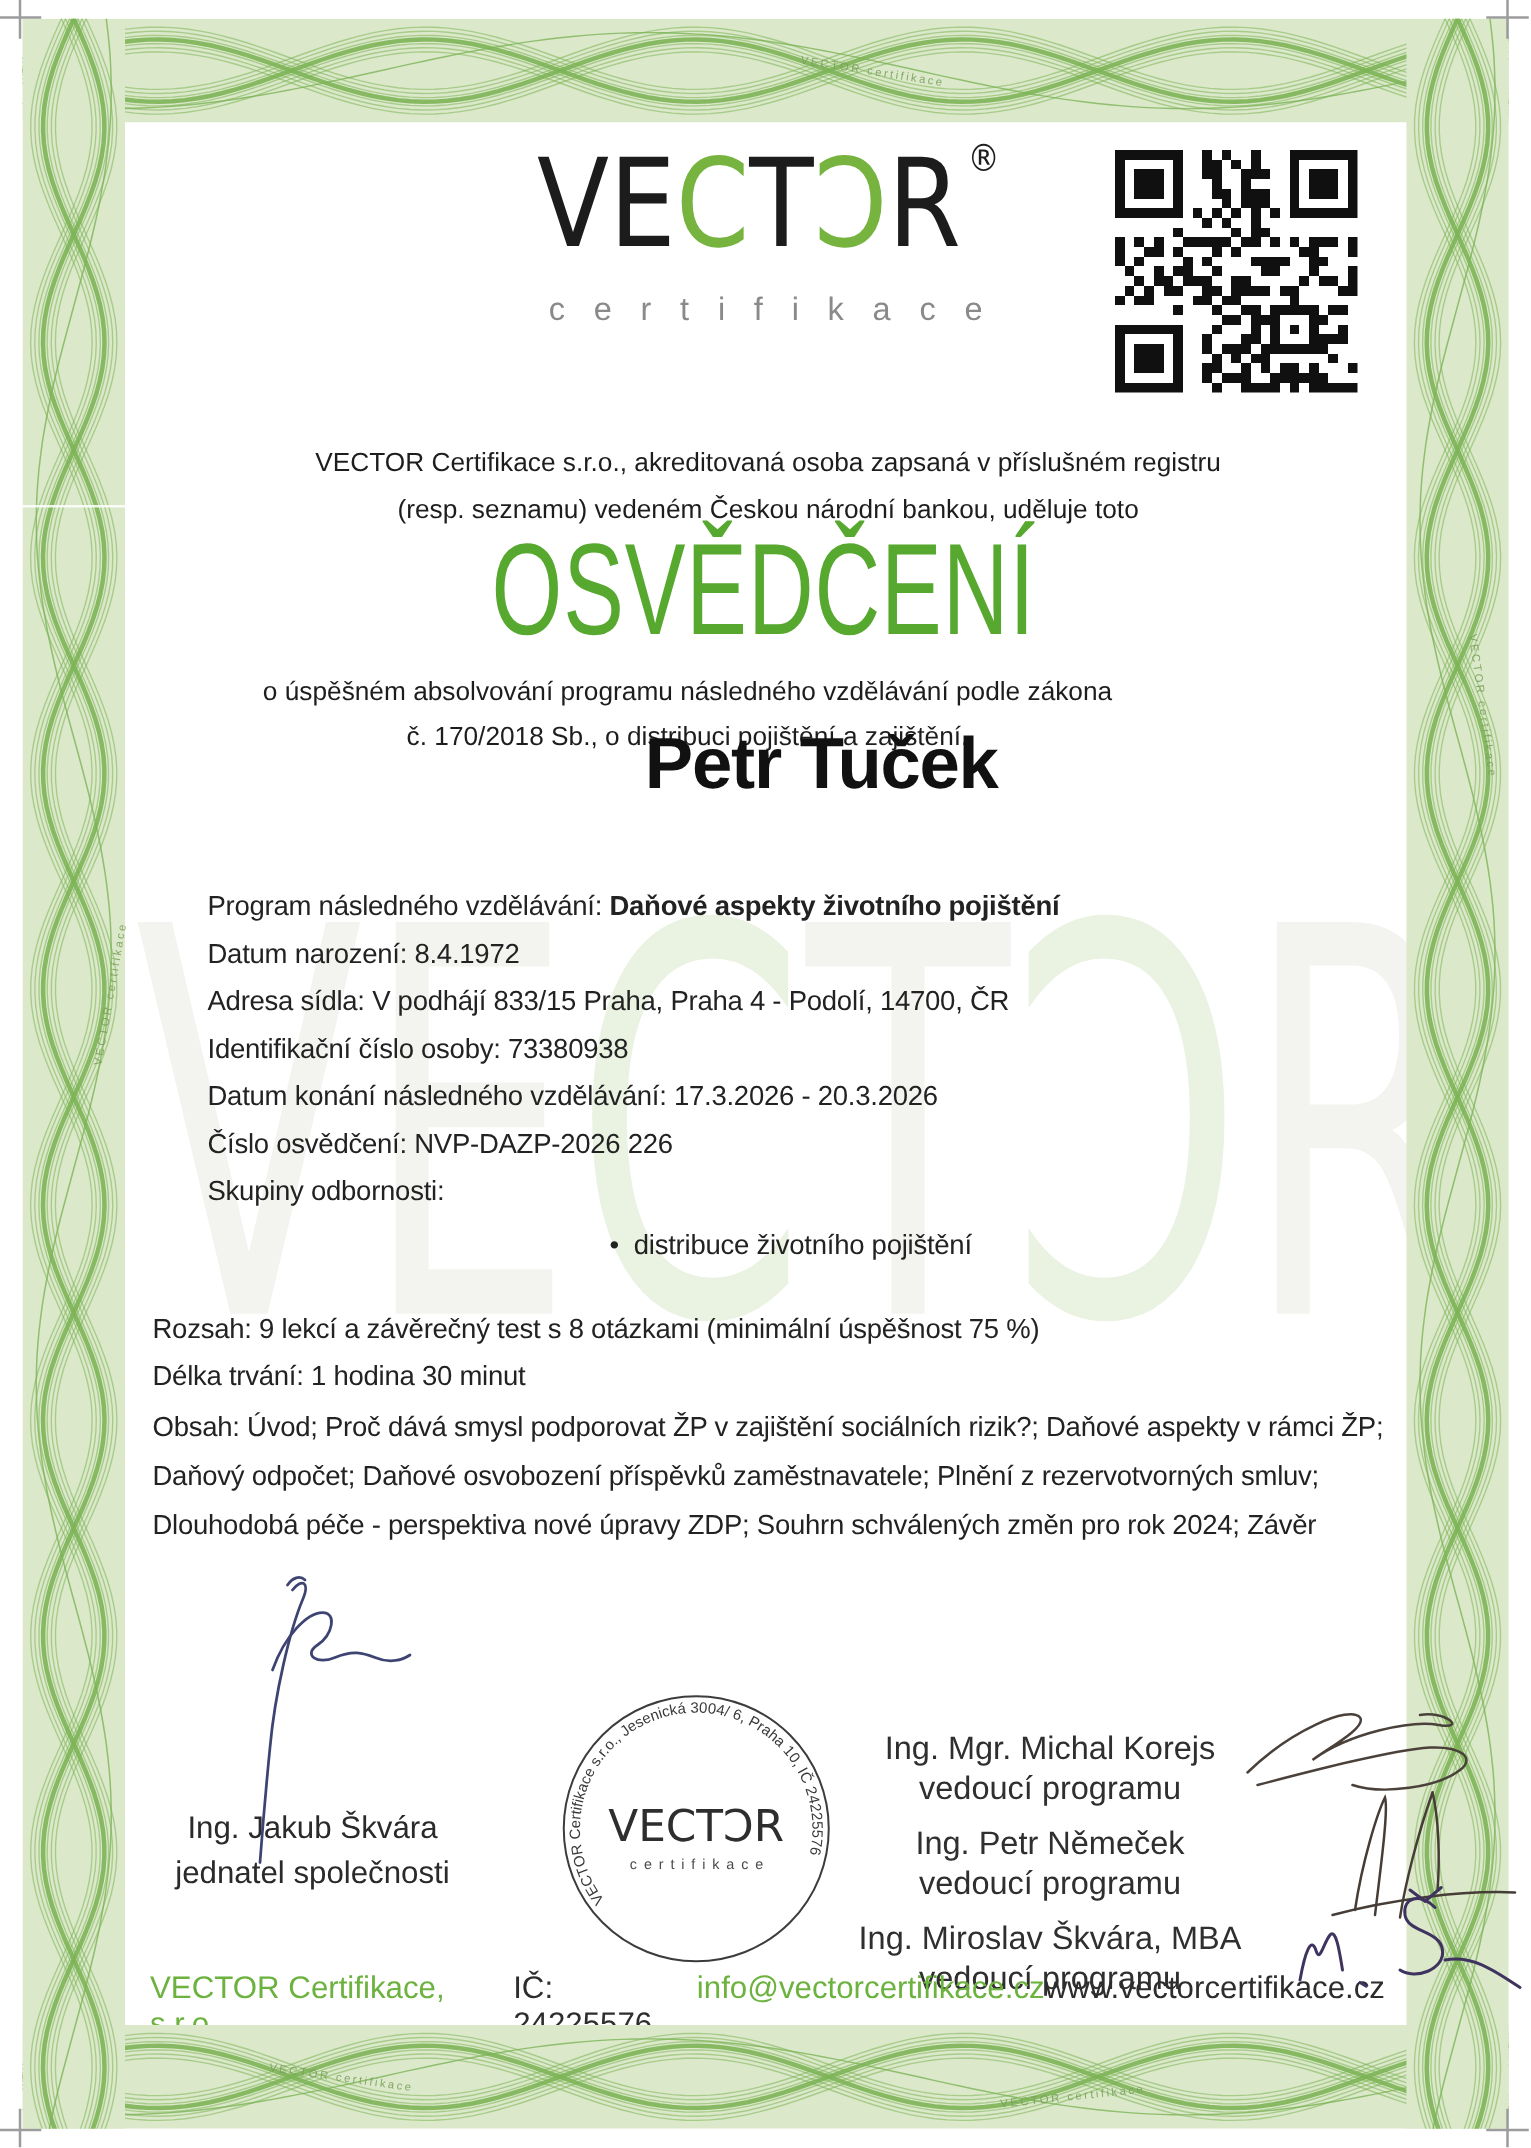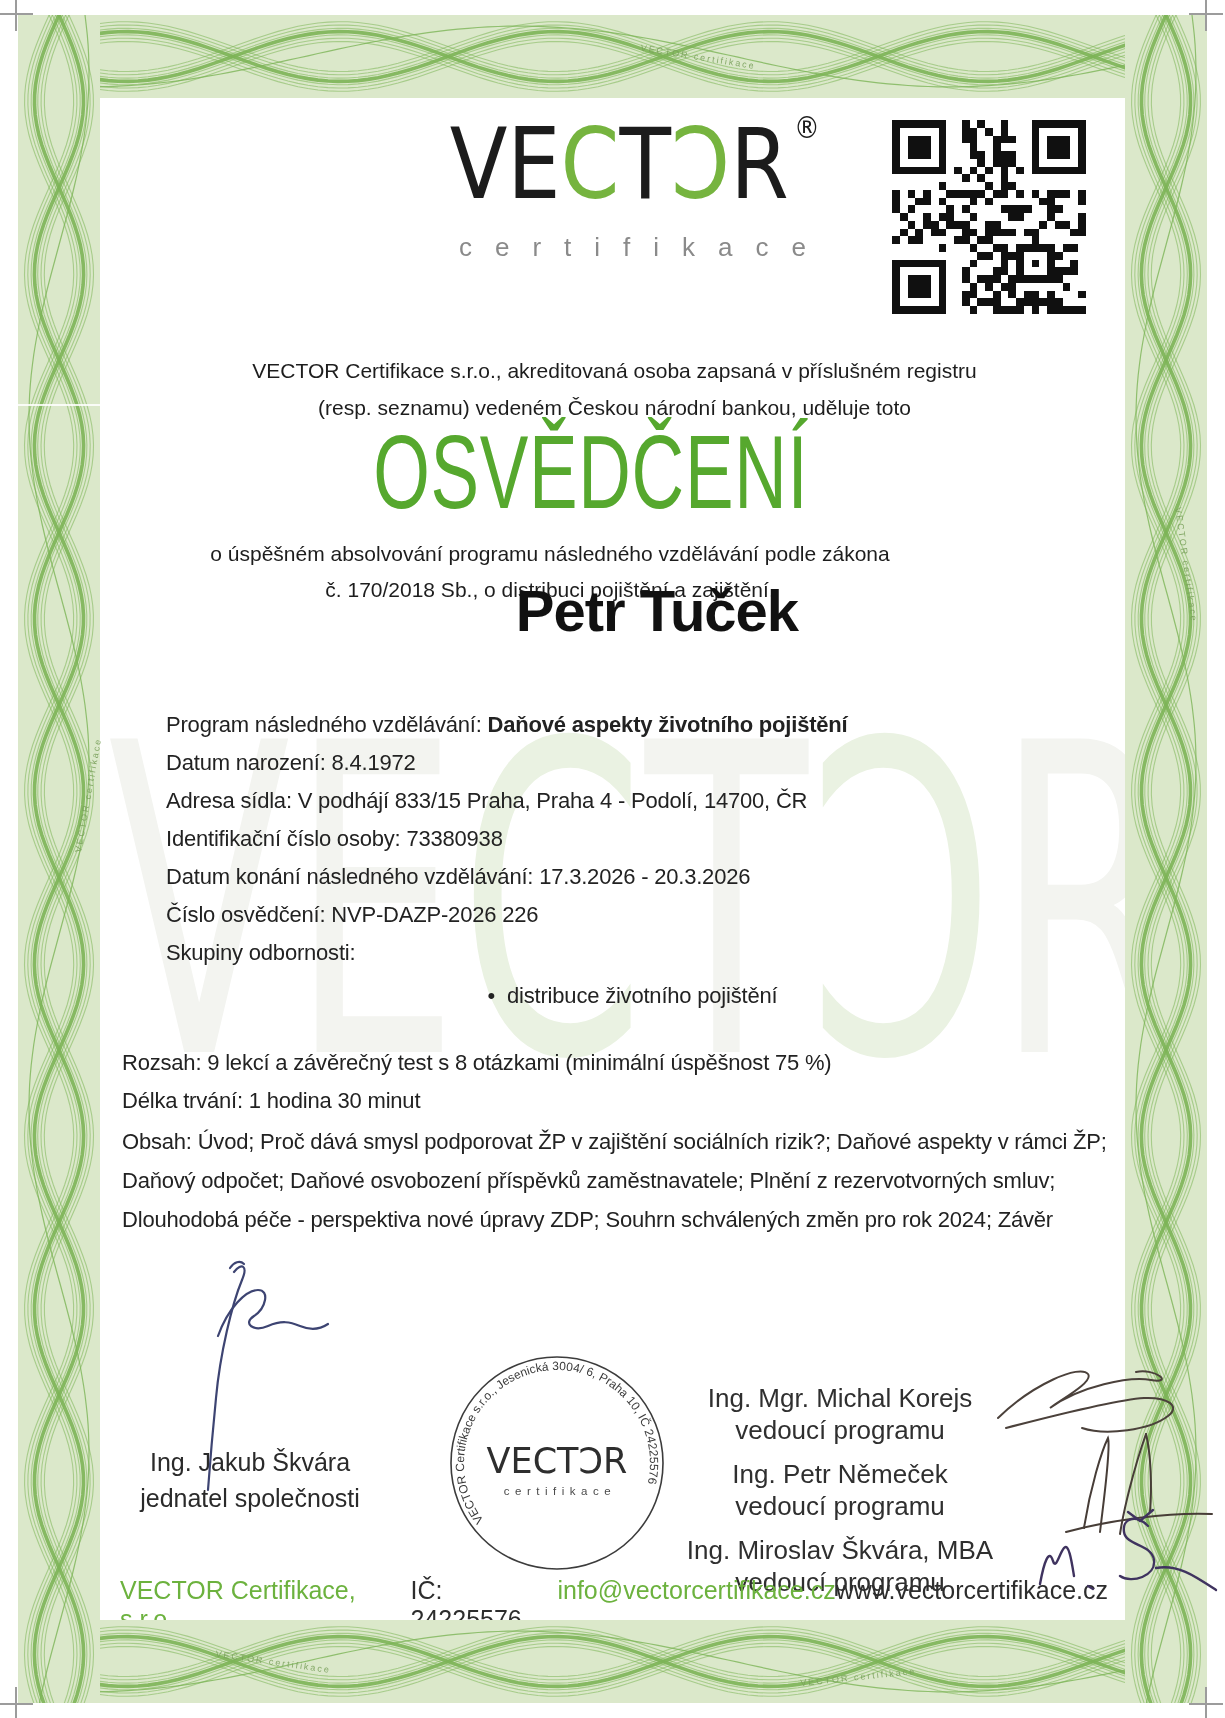--- a/index.html
+++ b/index.html
@@ -22,33 +22,33 @@
   #crop-tl{left:-1px;top:-3px;} #crop-tr{left:1189px;top:-3px;}
   #crop-bl{left:-1px;top:1687px;} #crop-br{left:1189px;top:1687px;}
 
   
   .watermark{position:absolute;left:108px;top:688px;z-index:0;white-space:nowrap;
              font-family:"DejaVu Sans",sans-serif;font-size:430px;line-height:430px;font-weight:400;
              transform:scaleX(.62);transform-origin:left top;}
   .wm-dark{color:#f3f4f0;} .wm-green{color:#eaf2e2;}
 
   
-  .logo-wrap{position:absolute;left:100px;top:112px;width:1025px;text-align:center;z-index:1;padding-left:20px;}
+  .logo-wrap{position:absolute;left:100px;top:112px;width:1025px;text-align:center;z-index:1;}
   .logo-line{display:inline-block;transform:scaleX(.86);transform-origin:center top;
              font-family:"DejaVu Sans",sans-serif;font-size:98px;line-height:1.08;color:#1c1c1c;
              white-space:nowrap;}
   .logo-line .green{color:#76b43f;}
   .reg{display:inline-block;font-size:30px;position:relative;top:-60px;left:6px;color:#1c1c1c;}
   .logo-sub{margin-top:14px;font-size:26px;color:#8a8a8a;letter-spacing:23px;padding-left:23px;}
 
   .qr{position:absolute;left:892px;top:120px;z-index:1;}
 
   .intro{position:absolute;left:100px;top:352px;width:1029px;text-align:center;
          font-size:21px;line-height:37px;color:#1d1d1d;z-index:1;}
-  .cert-title{position:absolute;left:100px;top:420px;width:982px;text-align:center;z-index:1;}
+  .cert-title{position:absolute;left:100px;top:420px;width:982px;text-align:center;z-index:1;padding-left:20px;}
   .cert-title span{display:inline-block;transform:scaleX(.7);transform-origin:center top;
          font-size:104px;line-height:1;color:#56a82e;letter-spacing:1px;}
   .cert-sub{position:absolute;left:100px;top:536px;width:900px;text-align:center;
          font-size:21px;line-height:36px;color:#1d1d1d;z-index:1;}
   .recipient{position:absolute;left:100px;top:582px;width:1114px;text-align:center;
          font-size:58px;line-height:58px;font-weight:700;letter-spacing:-1px;color:#111;z-index:1;}
 
   
   .details{position:absolute;left:122px;top:706px;width:985px;font-size:22px;color:#222;
            letter-spacing:-.2px;z-index:1;}

